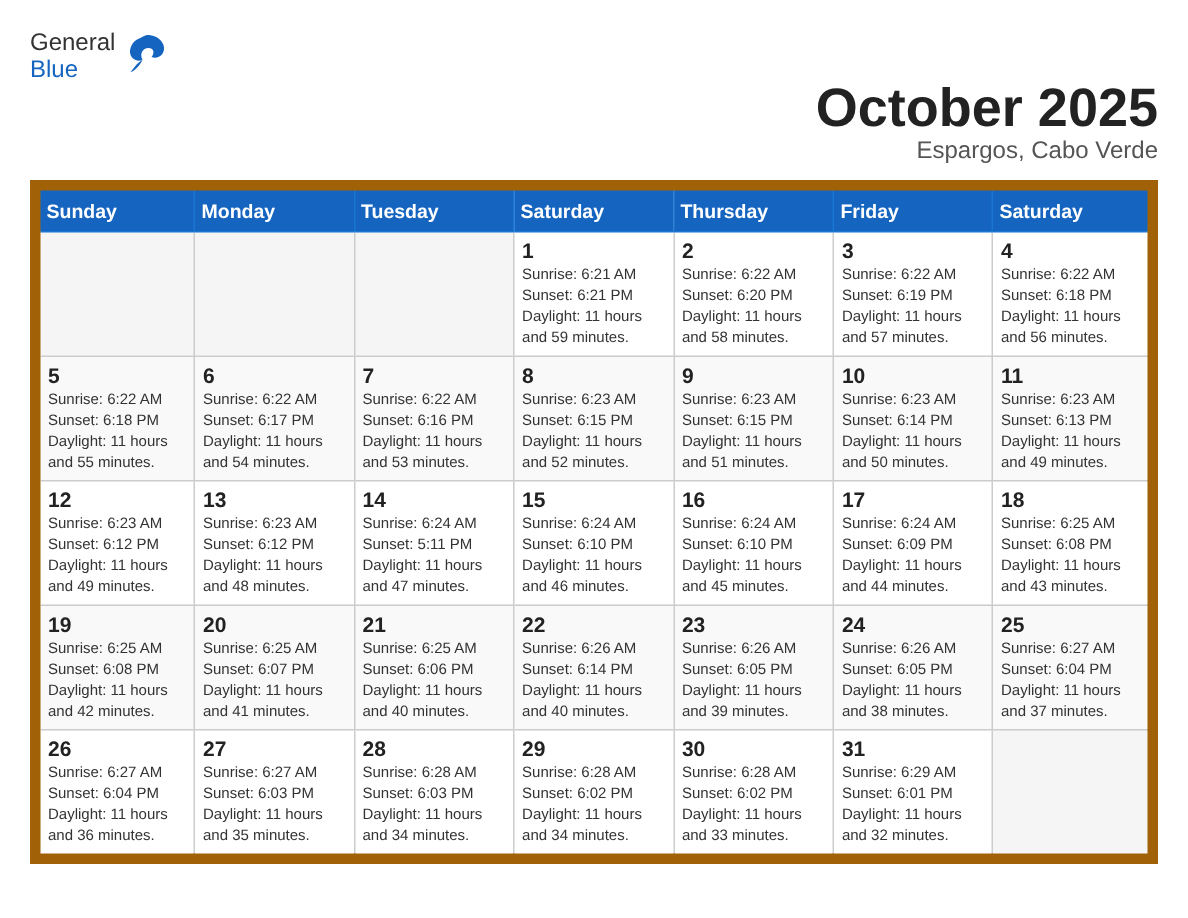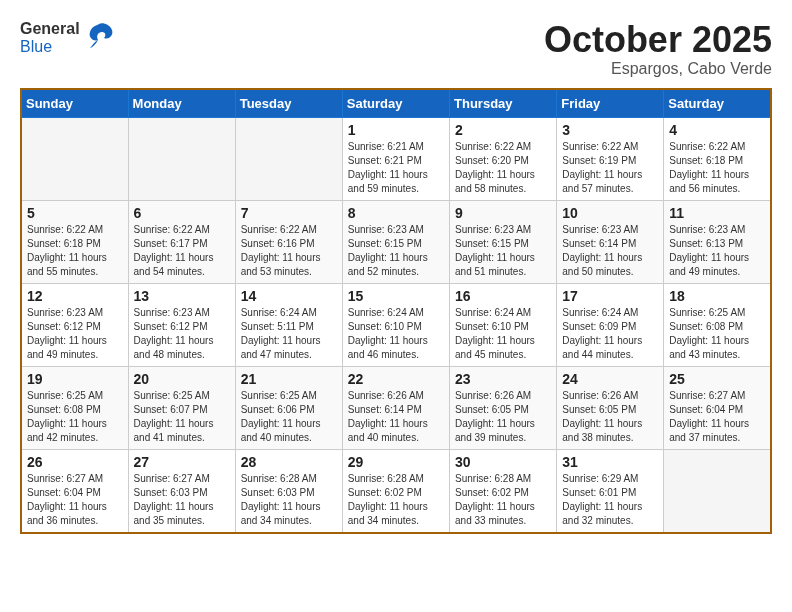--- a/index.html
+++ b/index.html
@@ -16,35 +16,36 @@
       align-items: flex-start;
       margin-bottom: 10px;
     }
     .logo {
       display: flex;
       flex-direction: column;
       align-items: flex-start;
     }
     .title-block {
       text-align: right;
+      margin-top: 32px;
     }
     .month-title {
       font-size: 36px;
       font-weight: bold;
       color: #222;
       line-height: 1.1;
     }
     .subtitle {
       font-size: 16px;
       color: #555;
     }
     .calendar {
       width: 100%;
       border-collapse: collapse;
-      border: 2px solid #a16207;
+      border: 7px solid #a16207;
     }
     .calendar th {
       background: #1565c0;
       color: #fff;
       font-size: 13px;
       font-weight: bold;
       padding: 6px 4px;
       text-align: left;
       border: 1px solid #1976d2;
     }
@@ -75,21 +76,21 @@
     .empty { background: #f5f5f5 !important; }
     .logo-wrapper {
       display: flex;
       align-items: center;
       gap: 2px;
     }
     .logo-letters {
       display: flex;
       flex-direction: column;
     }
-    .logo-gen { font-size: 16px; font-weight: bold; color: #333; }
+    .logo-gen { font-size: 16px; font-weight: normal; color: #333; }
     .logo-blue-text { font-size: 16px; font-weight: normal; color: #1565c0; }
     .bird-icon {
       margin-left: 2px;
       color: #1565c0;
       font-size: 22px;
       line-height: 1;
     }
   </style>
 </head>
 <body>

